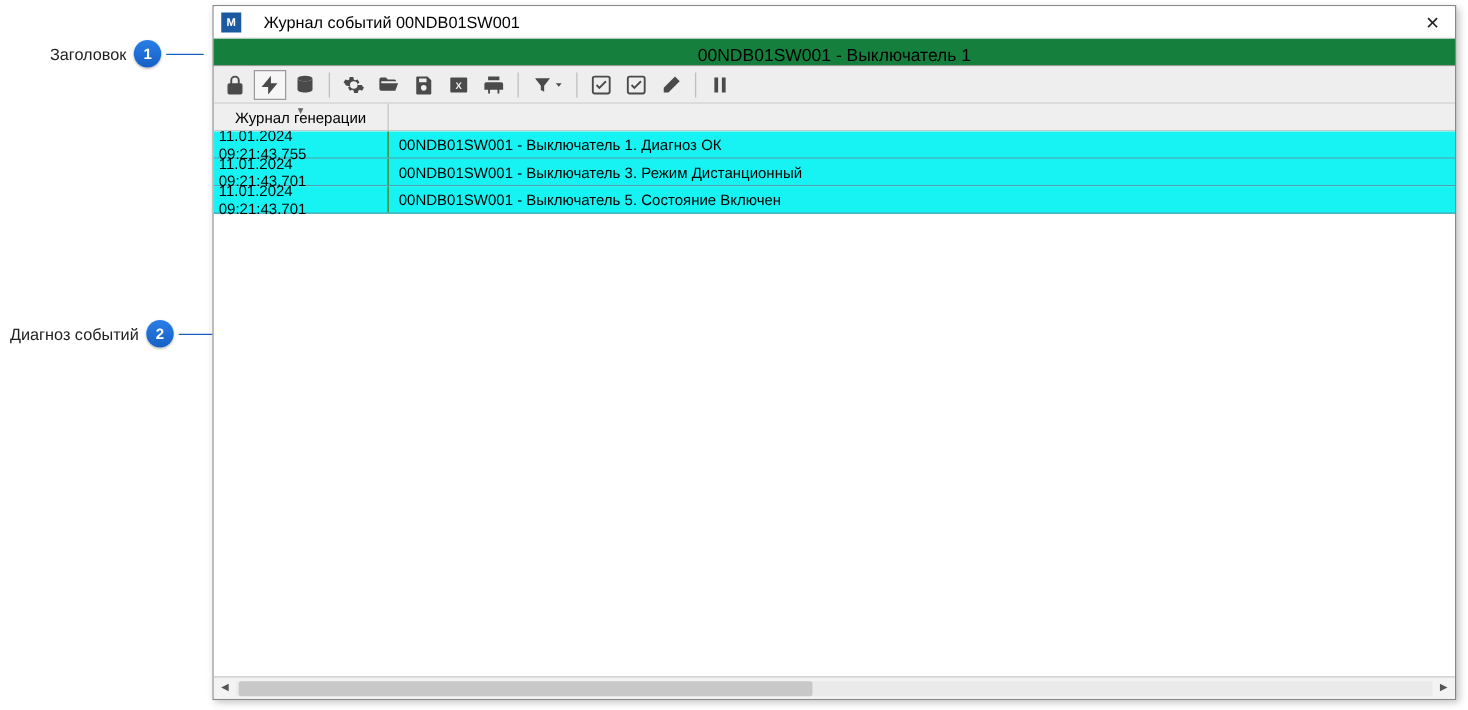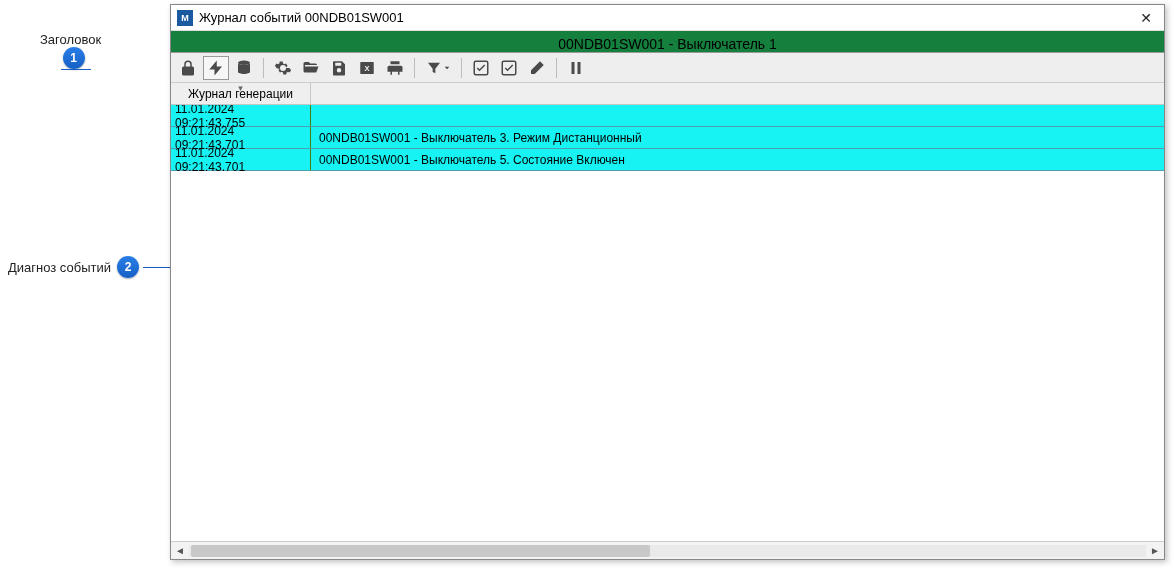--- a/index.html
+++ b/index.html
@@ -56,21 +56,21 @@
     background: #fff;
     border-bottom: 1px solid #ddd;
   }
   .titlebar .appicon {
     width: 16px; height: 16px;
     background:#1b5aa0;
     display:flex;align-items:center;justify-content:center;
     color:#fff;font-size:9px;font-weight:bold;
     margin-right:6px;
   }
-  .titlebar .title { flex:1; font-size:13px; }
+  .titlebar .title { flex:1; font-size:13px;margin-left:12px; }
   .titlebar .close {
     width:24px;height:20px;display:flex;align-items:center;justify-content:center;
     font-size:14px;color:#222;cursor:pointer;
   }
   .header-strip {
     height:22px;
     background:#15803d;
     display:flex;align-items:flex-end;justify-content:center;
     font-size:14px;
     border-bottom:1px solid #999;
@@ -149,21 +149,21 @@
     flex:1;height:12px;background:#eaeaea;position:relative;
   }
   .hscroll .thumb {
     position:absolute;left:2px;top:0;height:12px;width:48%;
     background:#c8c8c8;border-radius:2px;
   }
 </style>
 </head>
 <body>
 
-<div class="annotation" style="left:40px;top:32px;flex-direction:column;">
+<div class="annotation" style="left:40px;top:32px;">
   <span class="label">Заголовок</span>
   <span class="badge">1</span>
   <span class="pointer-line" style="width:30px;margin-left:4px;"></span>
 </div>
 
 <div class="annotation" style="left:8px;top:256px;">
   <span class="label">Диагноз событий</span>
   <span class="badge">2</span>
   <span class="pointer-line" style="width:30px;margin-left:4px;"></span>
 </div>
@@ -263,20 +263,21 @@
   <div class="col-headers">
     <div class="col col-time">
       <span class="sort-arrow">▾</span>
       <span>Журнал генерации</span>
     </div>
   </div>
 
   <div class="grid-body">
     <div class="row">
       <div class="cell c-time">11.01.2024 09:21:43.755</div>
+      <div class="cell c-msg">00NDB01SW001 - Выключатель 1. Диагноз ОК</div>
     </div>
     <div class="row">
       <div class="cell c-time">11.01.2024 09:21:43.701</div>
       <div class="cell c-msg">00NDB01SW001 - Выключатель 3. Режим Дистанционный</div>
     </div>
     <div class="row">
       <div class="cell c-time">11.01.2024 09:21:43.701</div>
       <div class="cell c-msg">00NDB01SW001 - Выключатель 5. Состояние Включен</div>
     </div>
   </div>

